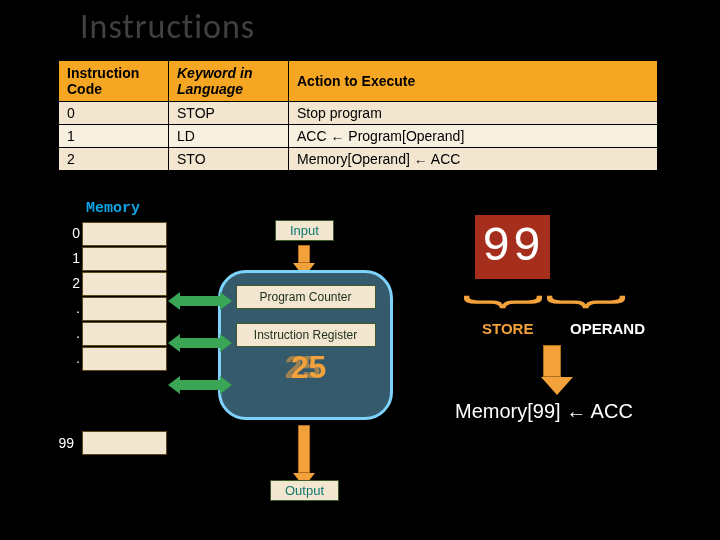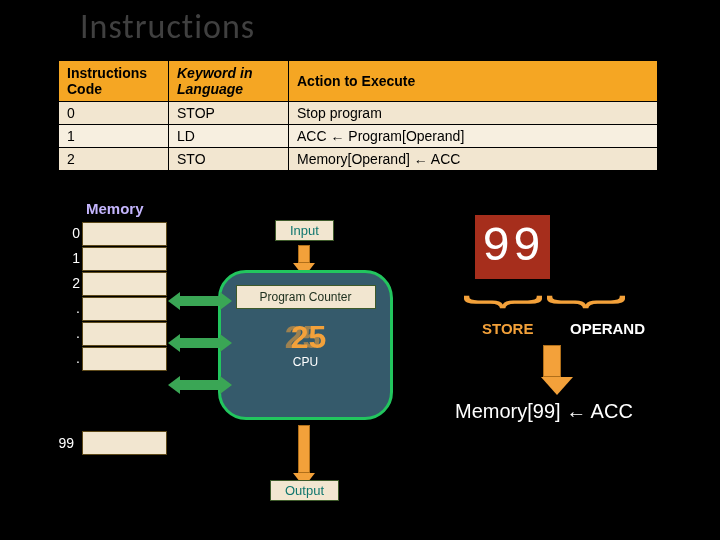--- a/index.html
+++ b/index.html
@@ -43,23 +43,24 @@
     border: 1px solid #000;
   }
   .instr-table tr.alt td { background: #f7efe0; }
   .col-code { width: 110px; }
   .col-kw { width: 120px; font-style: italic; }
 
   .mem-label {
     position: absolute;
     top: 200px;
     left: 86px;
-    color: #c4b5fd;
+    color: #0ea5e9;
     font-size: 15px;
     font-weight: bold;
+    font-family: Liberation Mono, monospace;
   }
   .mem-stack {
     position: absolute;
     top: 222px;
     left: 82px;
     width: 85px;
   }
   .mem-cell {
     height: 24px;
     background: #f2e6d0;
@@ -75,21 +76,21 @@
     text-align: right;
   }
 
   .cpu-box {
     position: absolute;
     top: 270px;
     left: 218px;
     width: 175px;
     height: 150px;
     background: #355a6b;
-    border: 3px solid #22c55e;
+    border: 3px solid #7dd3fc;
     border-radius: 28px;
   }
   .cpu-inner {
     width: 140px;
     margin: 12px auto 0;
   }
   .pc-box, .ir-box {
     background: #f2e6d0;
     border: 1px solid #3e5a2a;
     font-size: 12px;
@@ -211,21 +212,21 @@
   .mem-arrow-3 { top: 380px; left: 168px; } .mem-arrow-3 .bar{ width:40px; }
 </style>
 </head>
 <body>
 
 <div class="title">Instructions</div>
 
 <table class="instr-table">
   <thead>
     <tr>
-      <th class="col-code">Instructions Code</th>
+      <th class="col-code">Instruction Code</th>
       <th class="col-kw">Keyword in Language</th>
       <th>Action to Execute</th>
     </tr>
   </thead>
   <tbody>
     <tr>
       <td>0</td>
       <td>STOP</td>
       <td>Stop program</td>
     </tr>
@@ -263,25 +264,25 @@
 <div class="io-label input-label">Input</div>
 
 <div class="varrow down1">
     <div class="shaft"></div>
     <div class="head"></div>
   </div>
 
 <div class="cpu-box">
   <div class="cpu-inner">
     <div class="pc-box">Program Counter</div>
+    <div class="ir-box">Instruction Register</div>
     <div class="wheel">
       <span style="opacity:.55;transform:translateX(-3px)">25</span>
       <span style="transform:translateX(3px)">25</span>
     </div>
-    <div class="cpu-caption">CPU</div>
   </div>
 </div>
 
 <div class="dbl-h mem-arrow-1">
     <div class="hl"></div>
     <div class="bar"></div>
     <div class="hr"></div>
   </div>
 <div class="dbl-h mem-arrow-2">
     <div class="hl"></div>

